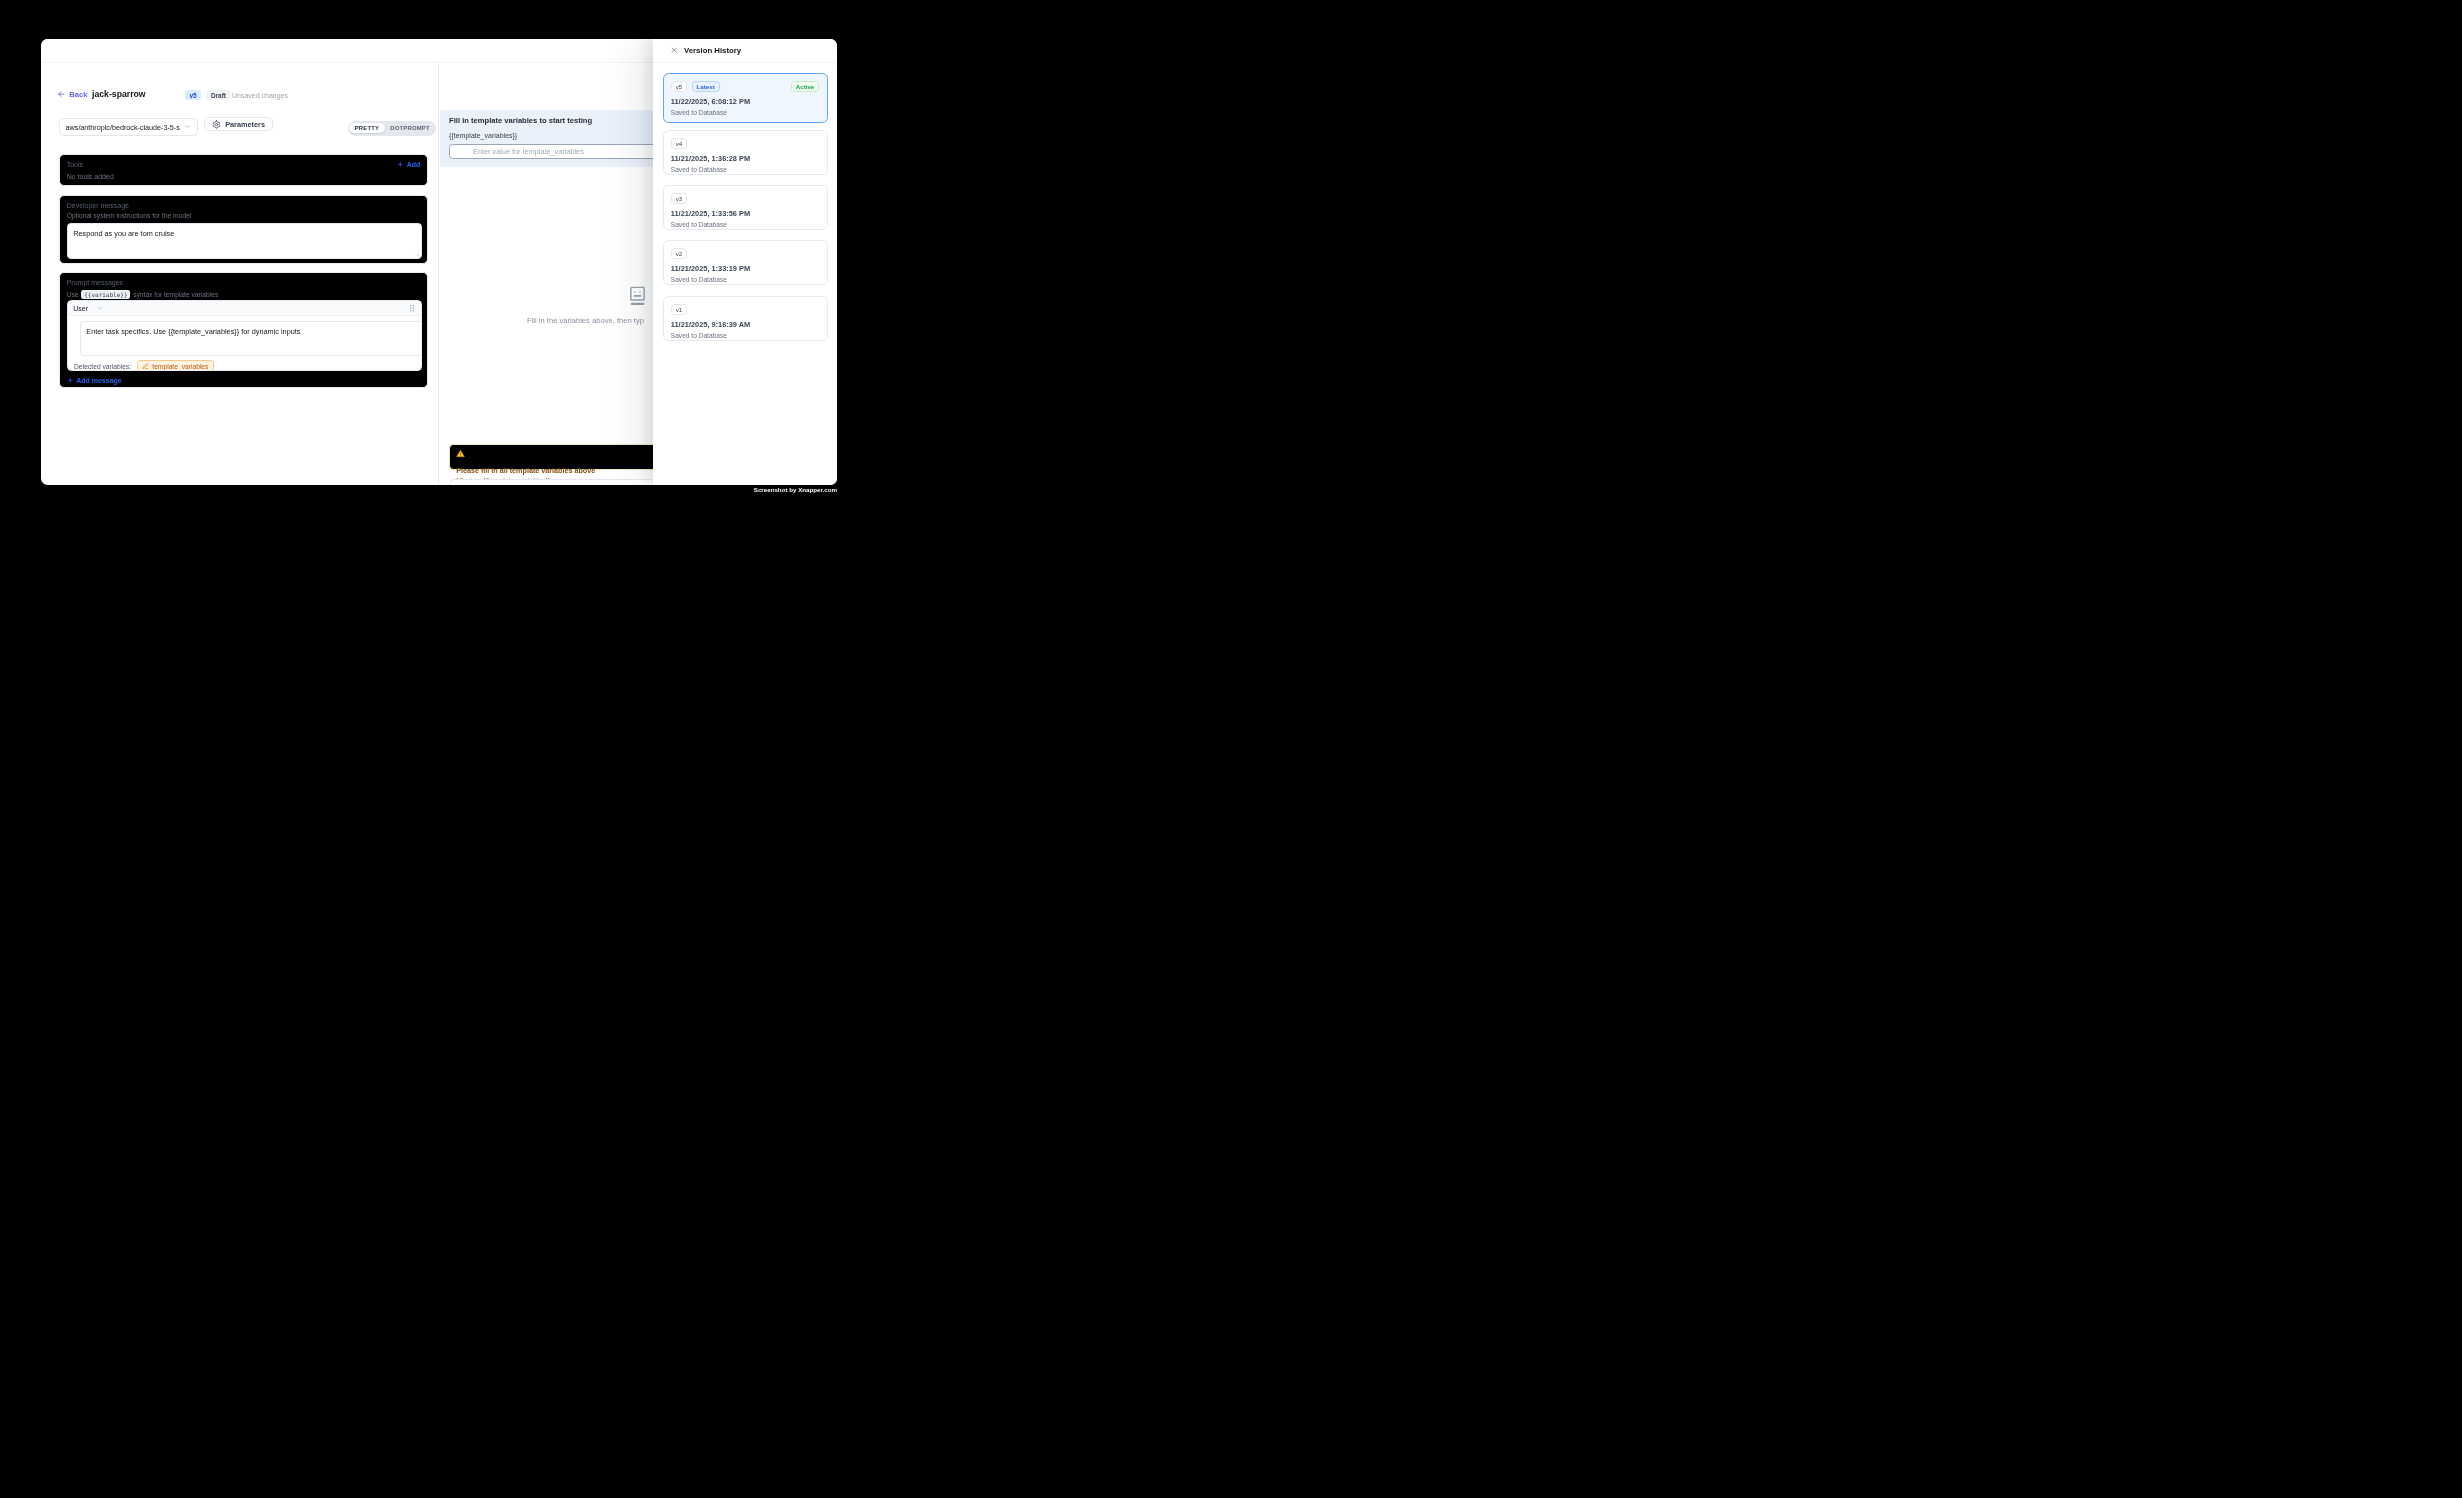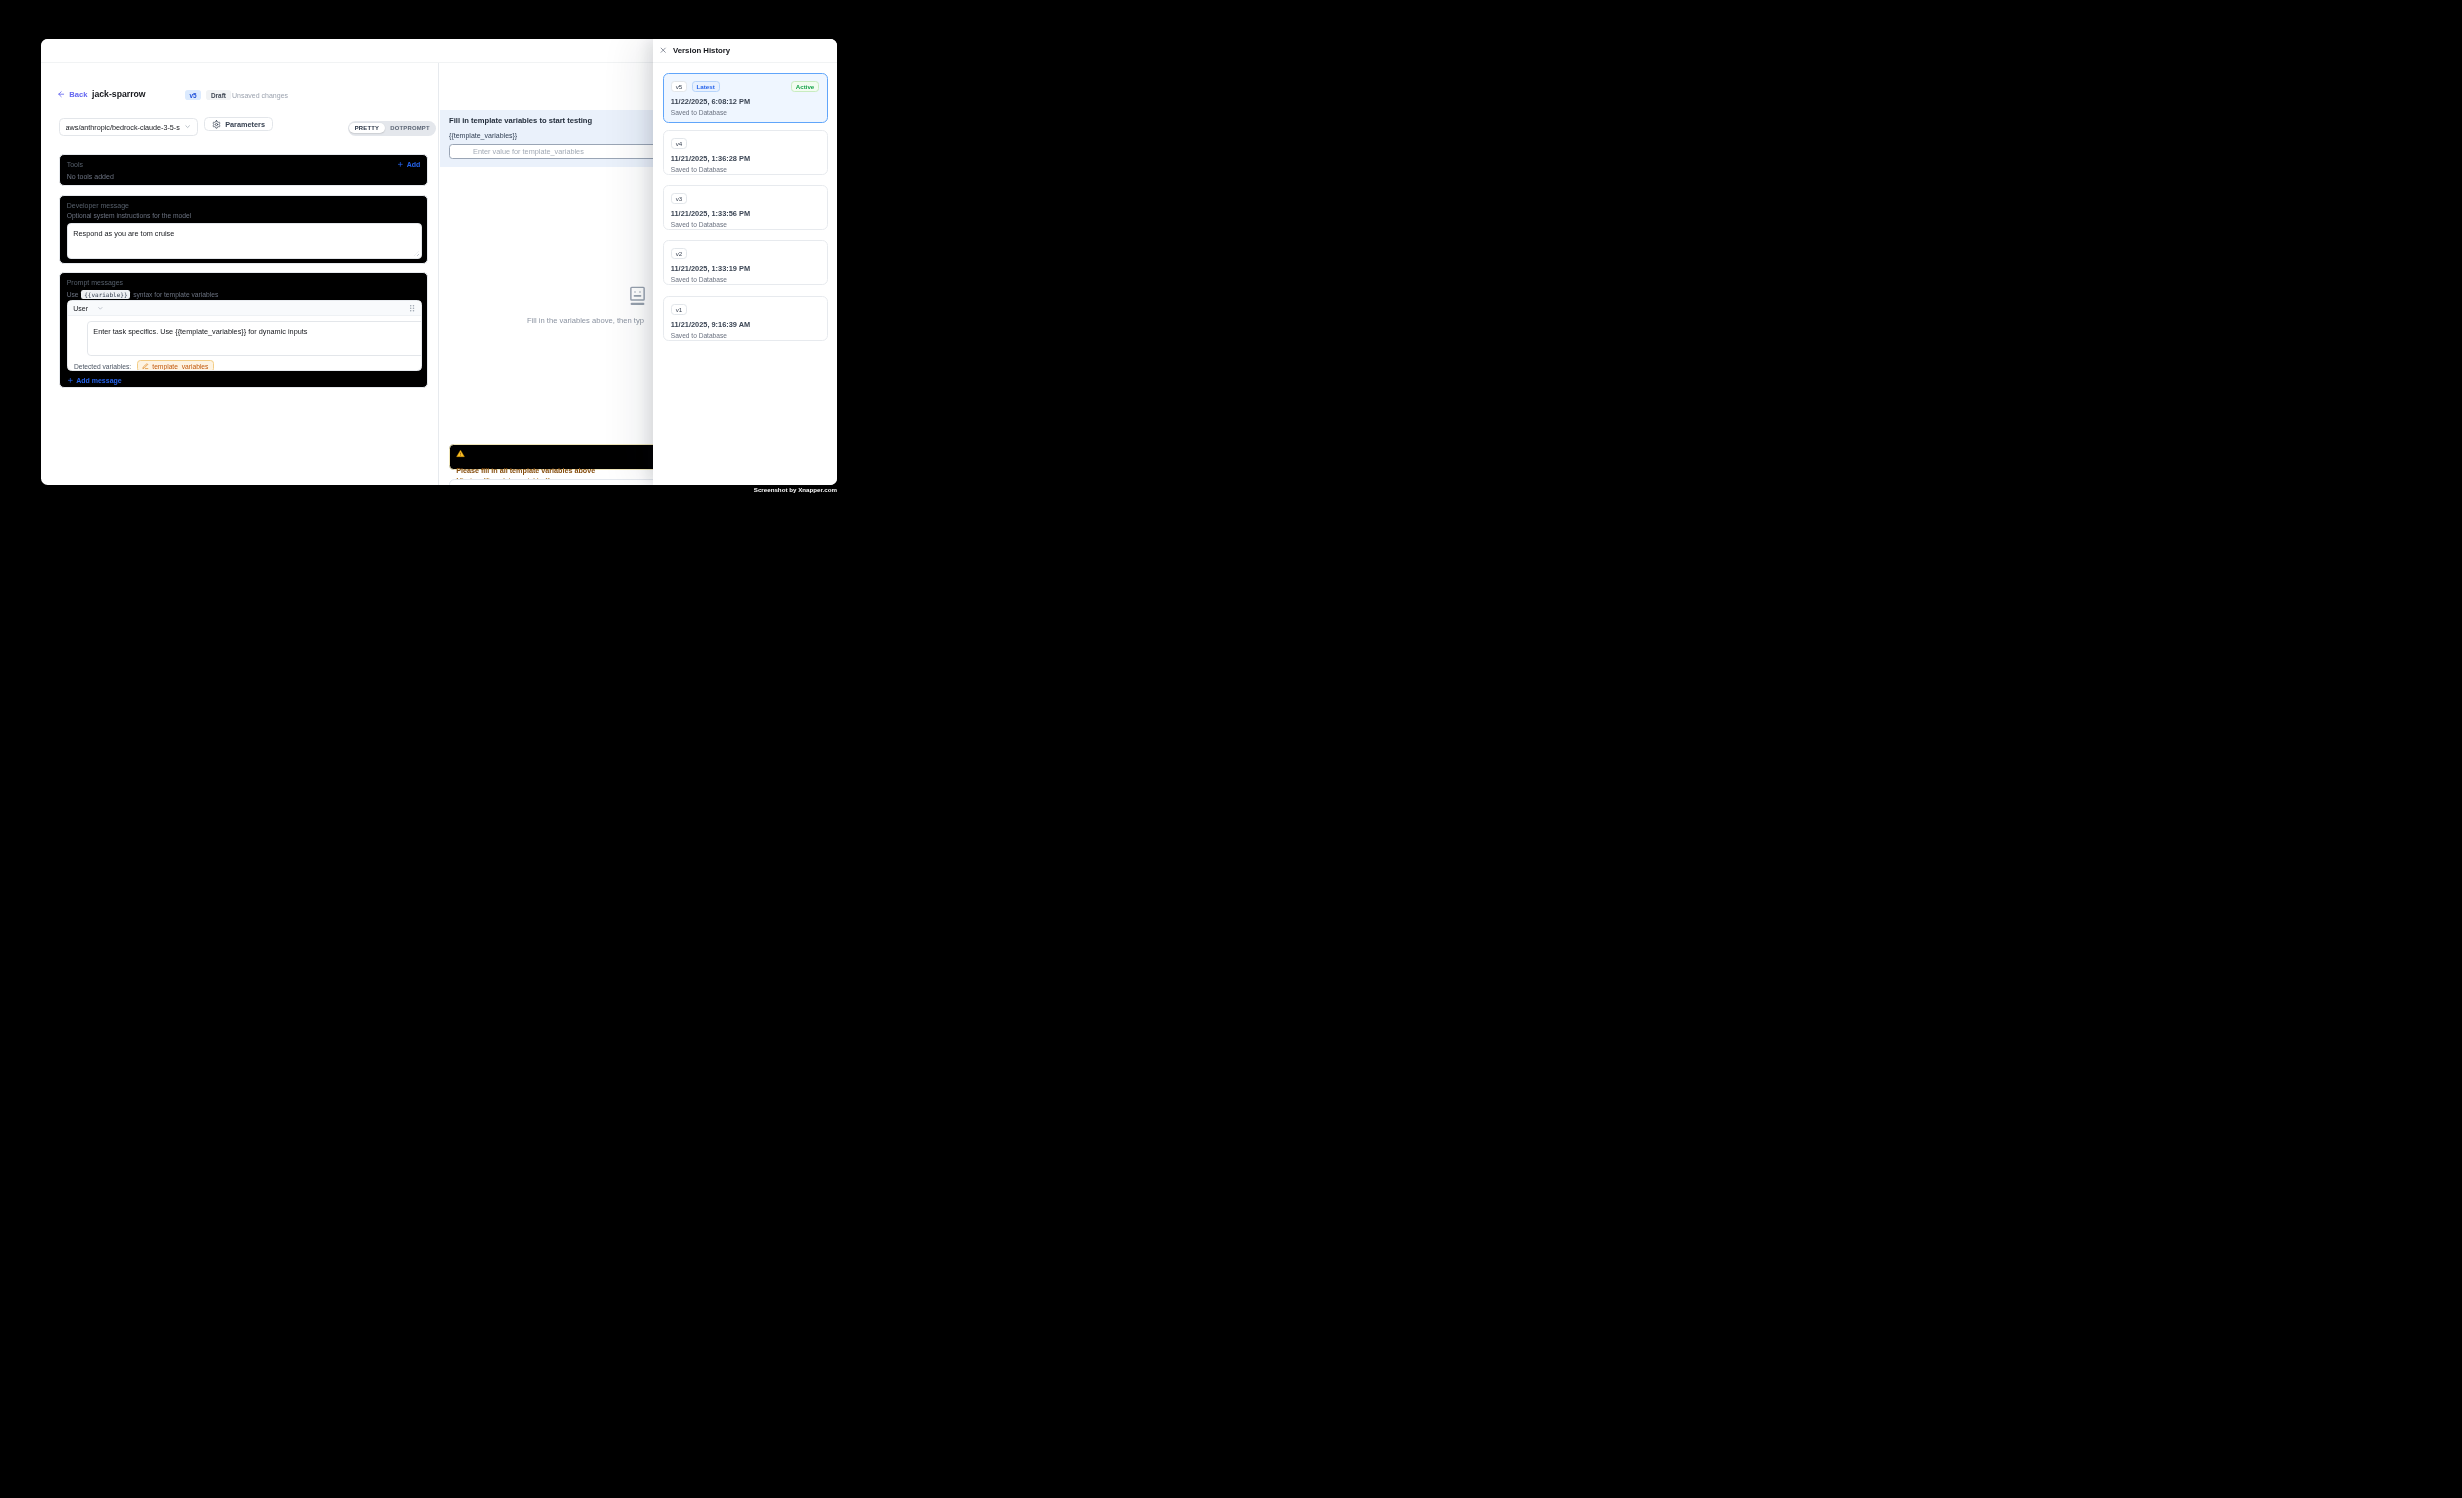--- a/index.html
+++ b/index.html
@@ -62,21 +62,21 @@
   .hint { margin-top: 3.4px; font-size: 6.7px; color: #6b7280; display: flex; align-items: center; gap: 2.8px; }
   .hint code { font-family: "DejaVu Sans Mono", monospace; font-size: 6px; background: #eef0f3;
                color: #374151; padding: 1.1px 2.8px; border-radius: 2.2px; }
   .msg-block { position: absolute; left: 6.7px; top: 27.4px; width: 355px; height: 71px;
                border: 0.6px solid #e7eaee; border-radius: 4.5px; overflow: hidden; background: #fff; }
   .msg-head { height: 14.6px; background: #f8fafc; border-bottom: 0.6px solid #eef1f4;
               display: flex; align-items: center; padding: 0 5.6px; }
   .role-select { display: flex; align-items: center; gap: 9px; font-size: 7px; color: #15171c;
                  font-weight: 500; cursor: pointer; }
   .drag { margin-left: auto; cursor: grab; display: flex; }
-  .msg-block .ta-wrap { left: 19px; top: 20px; width: 390px; height: 35px; }
+  .msg-block .ta-wrap { left: 12px; top: 20px; width: 390px; height: 35px; }
   .detected { position: absolute; left: 6.2px; top: 59px; display: flex; align-items: center; gap: 5.6px; }
   .detected .lab { font-size: 6.7px; color: #4b5563; }
   .chip { display: inline-flex; align-items: center; gap: 3.4px; background: #fdf3e2;
           border: 0.6px solid #f3cc84; border-radius: 3.4px; padding: 1.4px 4.5px;
           font-size: 6.7px; font-weight: 500; color: #c2590c; cursor: pointer; }
   .add-msg { position: absolute; left: 6.7px; top: 104px; }
 
   
   .right-col { position: absolute; left: 397px; top: 23.5px; width: 399px; height: 423px;
                border-left: 0.6px solid #e7eaee; }
@@ -96,21 +96,21 @@
   .warning .w-title { font-size: 7.2px; font-weight: 700; color: #854d0e; }
   .warning .w-detail { font-size: 6.9px; color: #a16207; margin-top: 2.2px; }
   .partial-box { position: absolute; left: 9.5px; top: 416px; width: 241px; height: 17px;
                  background: #fff; border: 0.6px solid #e4e8ee; border-radius: 5.6px 5.6px 0 0; }
 
   
   .vh { position: absolute; left: 612px; top: 0; width: 185px; height: 446px; background: #fff;
         border-radius: 0 6.7px 6.7px 0;
         box-shadow: -4.5px 0 13.4px rgba(15,23,42,.10), -19px 0 36px rgba(15,23,42,.07); }
   .vh-head { height: 23.5px; border-bottom: 0.6px solid #f1f3f4; display: flex; align-items: center;
-             padding: 0 6px; gap: 5.6px; }
+             padding: 0 17px; gap: 5.6px; }
   .vh-title { font-size: 7.8px; font-weight: 700; color: #15171c; }
   .vh-close { display: flex; cursor: pointer; }
   .vcard { position: absolute; left: 9.5px; width: 165px; background: #fff; border: 0.6px solid #e7eaee;
            border-radius: 5.6px; padding: 6.7px 7.3px; cursor: pointer; }
   .vcard.sel { border: 0.6px solid #60a5fa; background: #eff6ff; }
   .vrow { display: flex; align-items: center; gap: 4.5px; }
   .vbadge { background: #fff; border: 0.6px solid #e2e6ea; border-radius: 3.4px; font-size: 6.2px;
             color: #374151; padding: 1.1px 3.9px; font-weight: 500; }
   .vlatest { background: #e8f1fe; border: 0.6px solid #b6d4fb; border-radius: 3.4px; font-size: 6.2px;
              color: #2563eb; padding: 1.1px 3.9px; font-weight: 600; }

